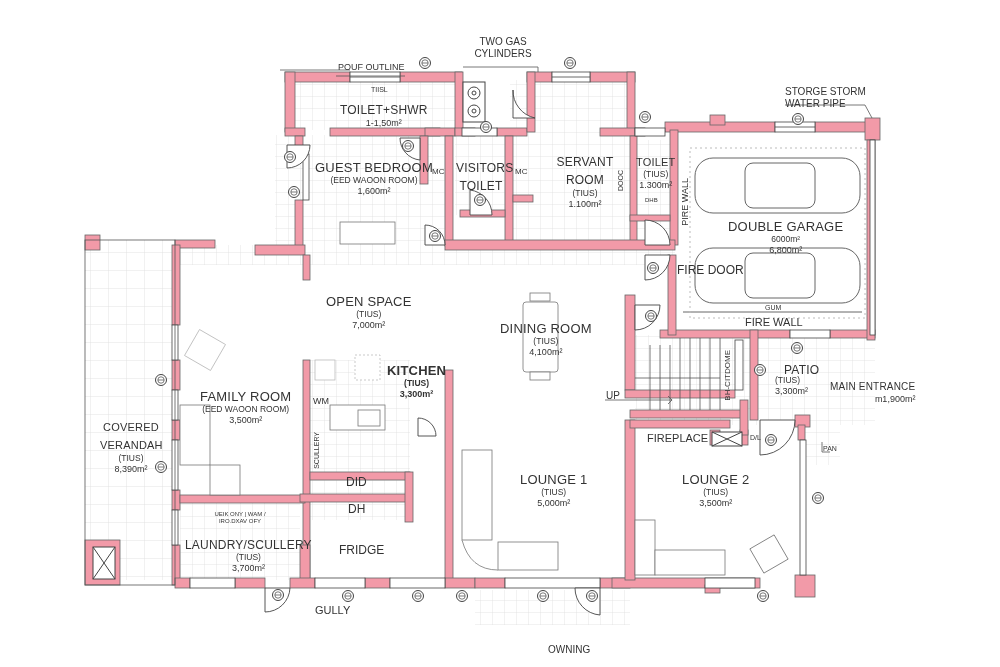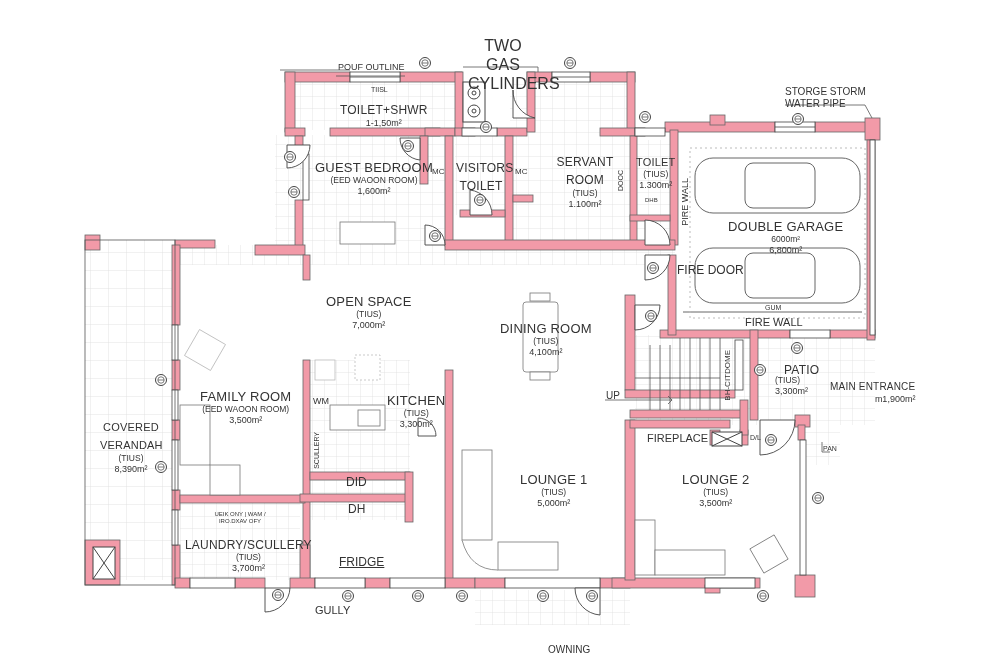--- a/index.html
+++ b/index.html
@@ -270,21 +270,21 @@
     <polyline points="336,76 405,76"></polyline>
     <polyline points="463,67 538,67 538,72"></polyline>
     <polyline points="785,105 865,105 872,118"></polyline>
     <polyline points="822,442 822,452 830,452"></polyline>
     <polyline points="280,70 350,70"></polyline>
   </g>
 </svg>
 
 <div class="lbl small" style="left:338px;top:62px;font-size:9px;">POUF OUTLINE</div>
 <div class="lbl small" style="left:371px;top:86px;font-size:7px;">TIISL</div>
-<div class="lbl" style="left:468px;top:36px;font-size:16px;width:70px;white-space:normal;line-height:1.2;">
+<div class="lbl" style="left:468px;top:36px;font-size:10px;width:70px;white-space:normal;line-height:1.2;">
   <span>TWO GAS CYLINDERS</span>
 </div>
 
 <div class="lbl" style="left:340px;top:100px;">
   <span class="room-name" style="font-size:12px;">TOILET+SHWR</span>
   <span class="room-area">1-1,50m²</span>
 </div>
 
 <div class="lbl" style="left:315px;top:158px;">
   <span class="room-name">GUEST BEDROOM</span>
@@ -341,29 +341,29 @@
 
 <div class="lbl" style="left:200px;top:387px;">
   <span class="room-name">FAMILY ROOM</span>
   <span class="room-sub">(EED WAOON ROOM)</span>
   <span class="room-area">3,500m²</span>
 </div>
 
 <div class="lbl small" style="left:313px;top:396px;">WM</div>
 <div class="lbl vert" style="left:313px;top:432px;font-size:7px;">SCULLERY</div>
 
-<div class="lbl" style="left:387px;top:391px;">
+<div class="lbl" style="left:387px;top:361px;font-weight:bold;">
   <span class="room-name">KITCHEN</span>
   <span class="room-sub">(TIUS)</span>
   <span class="room-area">3,300m²</span>
 </div>
 
 <div class="lbl" style="left:346px;top:476px;font-size:12px;">DID</div>
 <div class="lbl" style="left:348px;top:503px;font-size:12px;text-align:center;">DH</div>
-<div class="lbl" style="left:339px;top:556px;font-size:12px;text-decoration:underline;">FRIDGE</div>
+<div class="lbl" style="left:339px;top:544px;font-size:12px;">FRIDGE</div>
 
 <div class="lbl" style="left:100px;top:417px;width:62px;white-space:normal;">
   <span class="room-name" style="font-size:11px;">COVERED VERANDAH</span>
   <span class="room-sub">(TIUS)</span>
   <span class="room-area">8,390m²</span>
 </div>
 
 <div class="lbl" style="left:205px;top:511px;font-size:6px;width:70px;white-space:normal;">UEIK ONY | WAM / IRO.DXAV  OFY</div>
 
 <div class="lbl" style="left:185px;top:535px;">

